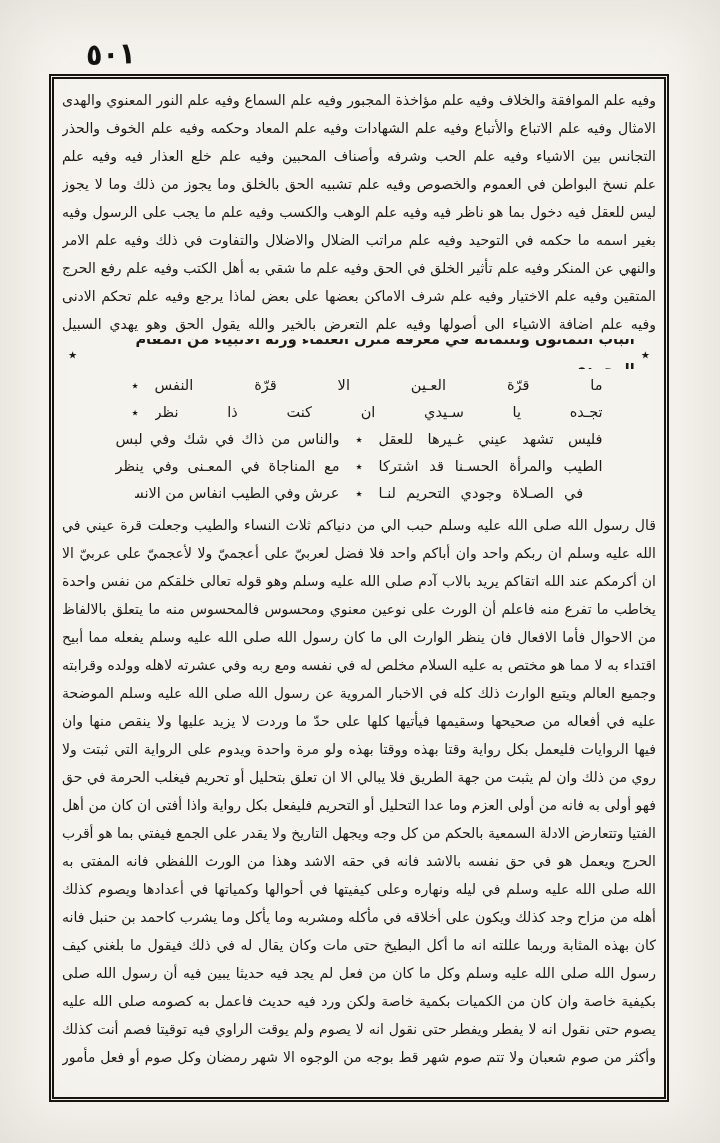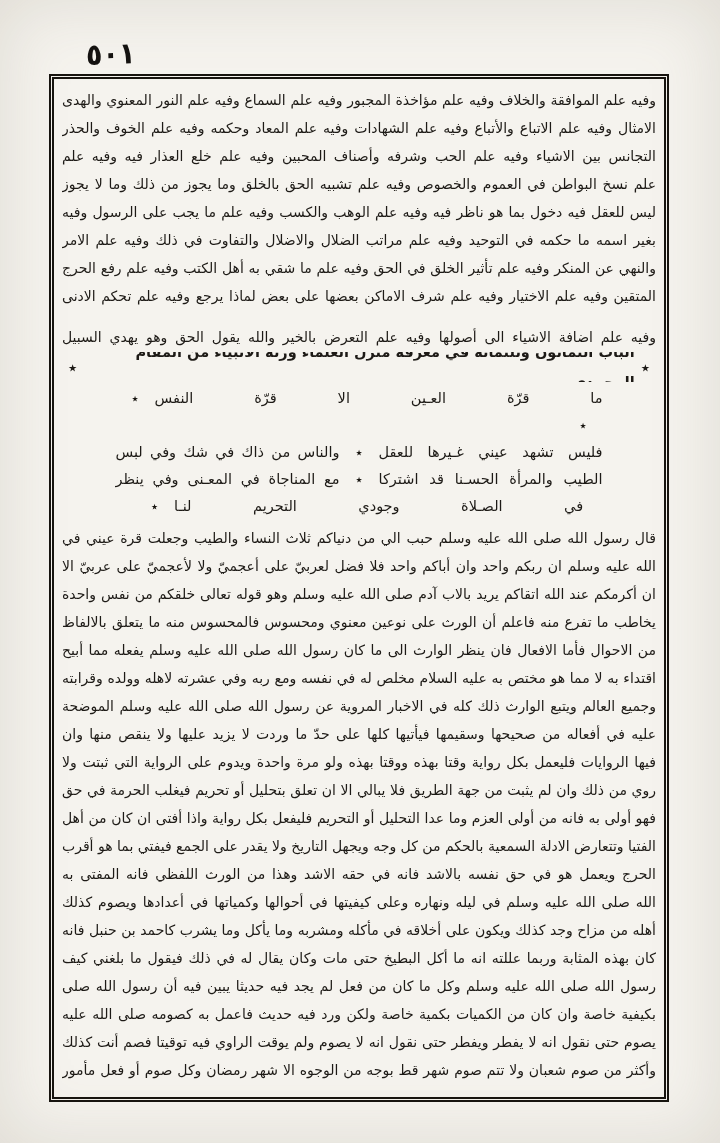--- a/index.html
+++ b/index.html
@@ -75,50 +75,52 @@
 
   <div>
     <div class="text-line">وفيه علم الموافقة والخلاف وفيه علم مؤاخذة المجبور وفيه علم السماع وفيه علم النور المعنوي والهدى وفيه علم</div>
     <div class="text-line">الامثال وفيه علم الاتباع والأتباع وفيه علم الشهادات وفيه علم المعاد وحكمه وفيه علم الخوف والحذر وفيه علم</div>
     <div class="text-line">التجانس بين الاشياء وفيه علم الحب وشرفه وأصناف المحبين وفيه علم خلع العذار فيه وفيه علم الاختصاص وفيه</div>
     <div class="text-line">علم نسخ البواطن في العموم والخصوص وفيه علم تشبيه الحق بالخلق وما يجوز من ذلك وما لا يجوز ومتعلقه السمع</div>
     <div class="text-line">ليس للعقل فيه دخول بما هو ناظر فيه وفيه علم الوهب والكسب وفيه علم ما يجب على الرسول وفيه علم من سمى الله</div>
     <div class="text-line">بغير اسمه ما حكمه في التوحيد وفيه علم مراتب الضلال والاضلال والتفاوت في ذلك وفيه علم الامر بالمعروف</div>
     <div class="text-line">والنهي عن المنكر وفيه علم تأثير الخلق في الحق وفيه علم ما شقي به أهل الكتب وفيه علم رفع الحرج ومراتب</div>
     <div class="text-line">المتقين وفيه علم الاختيار وفيه علم شرف الاماكن بعضها على بعض لماذا يرجع وفيه علم تحكم الادنى على الاعلى</div>
-    <div class="text-line" style="text-align-last:justify;margin-top:13px;">وفيه علم اضافة الاشياء الى أصولها وفيه علم التعرض بالخير والله يقول الحق وهو يهدي السبيل</div>
+    <div class="text-line" style="text-align-last:justify;">وفيه علم اضافة الاشياء الى أصولها وفيه علم التعرض بالخير والله يقول الحق وهو يهدي السبيل</div>
   </div>
 
   <div class="chapter-heading">
     <span class="ornament">٭</span>
     <span>الباب الثمانون وثلثمائة في معرفة منزل العلماء ورثة الانبياء من المقام المحمدي</span>
     <span class="ornament">٭</span>
   </div>
 
   <div class="poem-block">
     <div class="verse-row">
       <span class="hemistich">ما قرّة العـين الا قرّة النفس</span>
       <span class="verse-sep">٭</span>
     </div>
     <div class="verse-row">
+      <span class="hemistich">تجـده يا سـيدي ان كنت ذا نظر</span>
       <span class="verse-sep">٭</span>
     </div>
     <div class="verse-row">
       <span class="hemistich">فليس تشهد عيني غـيرها للعقل</span>
       <span class="verse-sep">٭</span>
       <span class="hemistich">والناس من ذاك في شك وفي لبس</span>
     </div>
     <div class="verse-row">
       <span class="hemistich">الطيب والمرأة الحسـنا قد اشتركا</span>
       <span class="verse-sep">٭</span>
       <span class="hemistich">مع المناجاة في المعـنى وفي ينظر</span>
     </div>
     <div class="verse-row" style="width:92%;margin:0 auto;">
       <span class="hemistich">في الصـلاة وجودي التحريم لنـا</span>
       <span class="verse-sep">٭</span>
+      <span class="hemistich">عرش وفي الطيب انفاس من الانس</span>
     </div>
   </div>
 
   <div>
     <div class="text-line">قال رسول الله صلى الله عليه وسلم حبب الي من دنياكم ثلاث النساء والطيب وجعلت قرة عيني في الصلاة وقال صلى</div>
     <div class="text-line">الله عليه وسلم ان ربكم واحد وان أباكم واحد فلا فضل لعربيّ على أعجميّ ولا لأعجميّ على عربيّ الا بالتقوى ثم تلا</div>
     <div class="text-line">ان أكرمكم عند الله اتقاكم يريد بالاب آدم صلى الله عليه وسلم وهو قوله تعالى خلقكم من نفس واحدة يعني نفس آدم</div>
     <div class="text-line">يخاطب ما تفرع منه فاعلم أن الورث على نوعين معنوي ومحسوس فالمحسوس منه ما يتعلق بالالفاظ والافعال وما يظهر</div>
     <div class="text-line">من الاحوال فأما الافعال فان ينظر الوارث الى ما كان رسول الله صلى الله عليه وسلم يفعله مما أبيح للوارث ان يفعله</div>
     <div class="text-line">اقتداء به لا مما هو مختص به عليه السلام مخلص له في نفسه ومع ربه وفي عشرته لاهله وولده وقرابته واصحابه</div>

